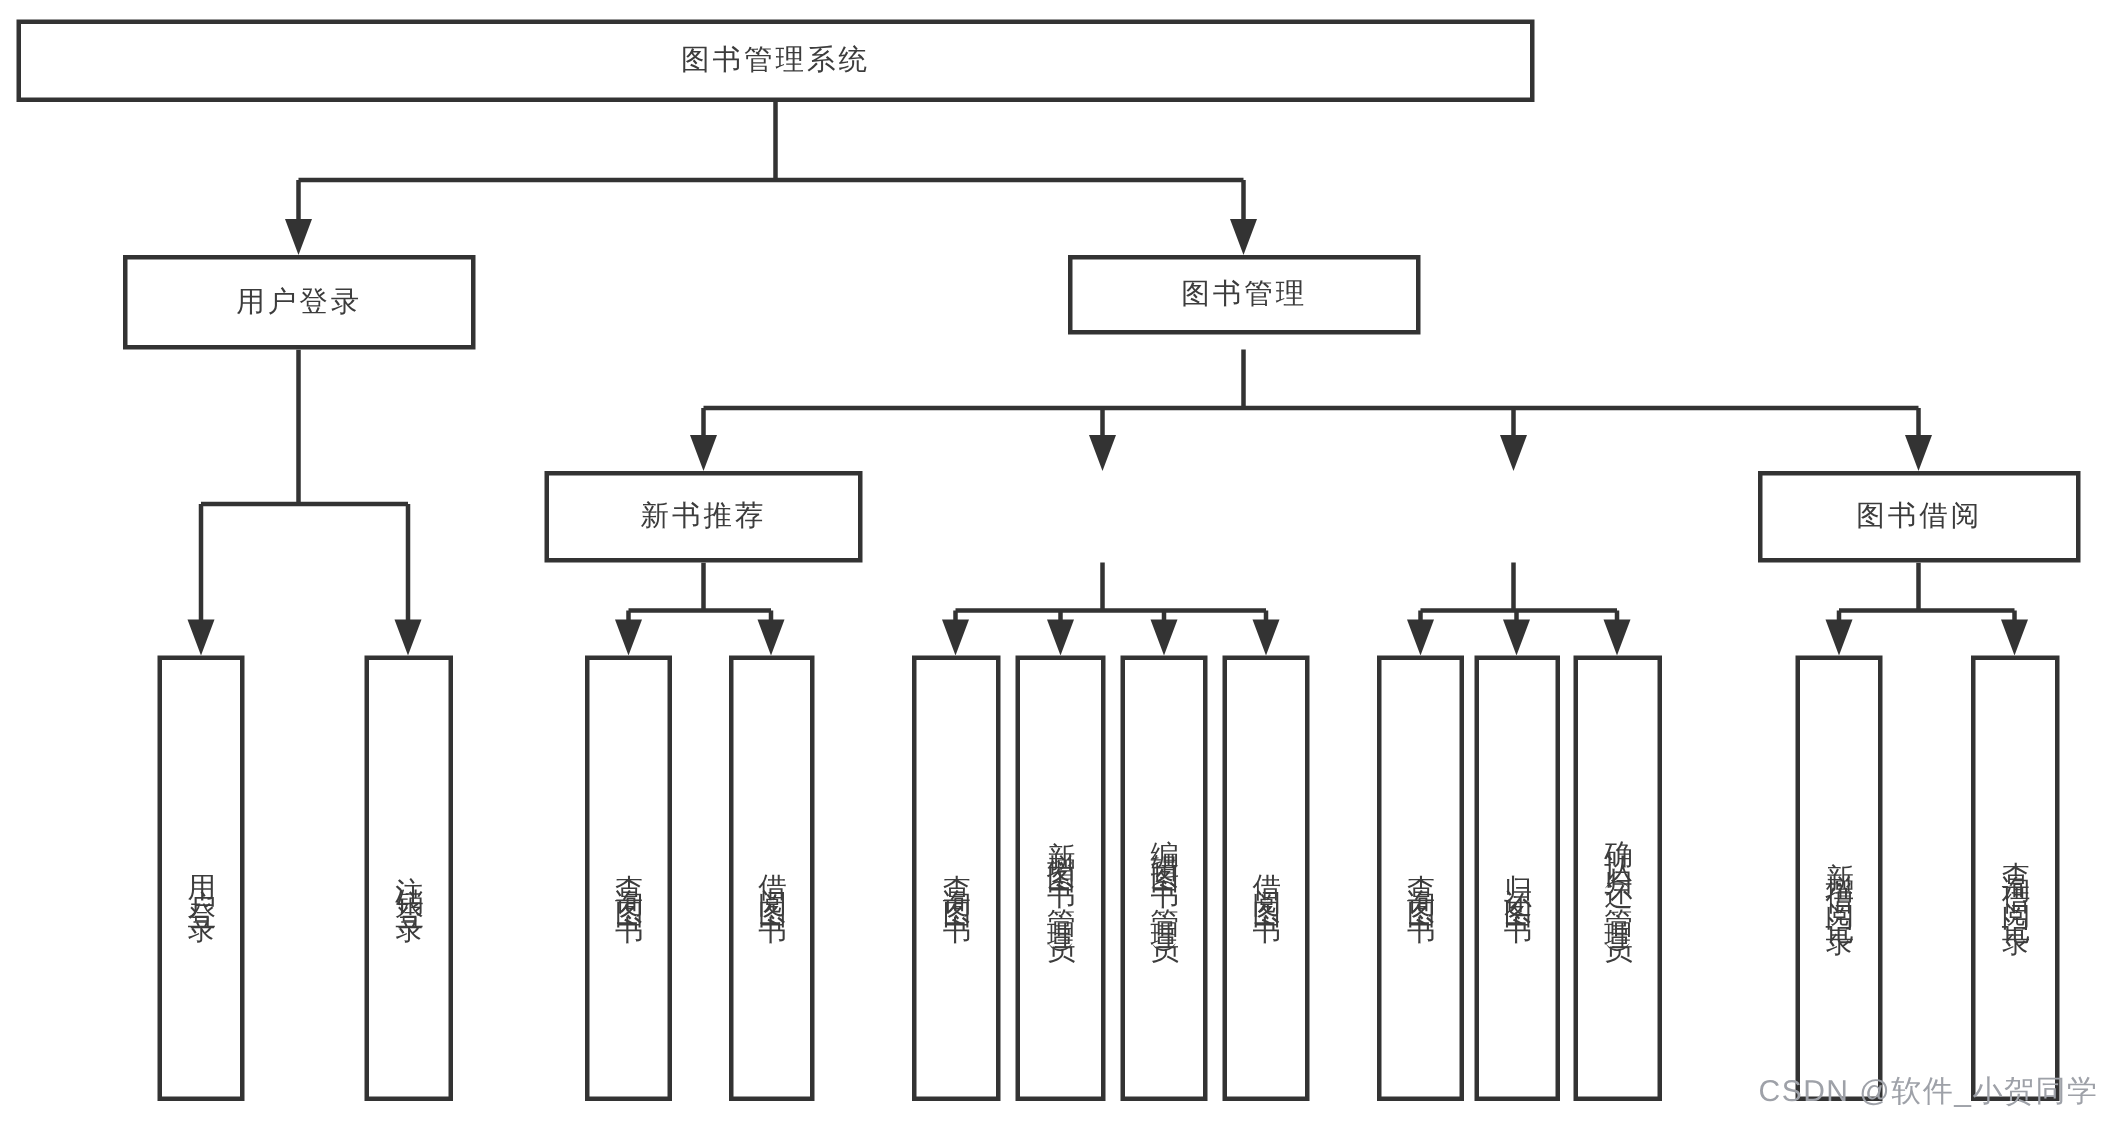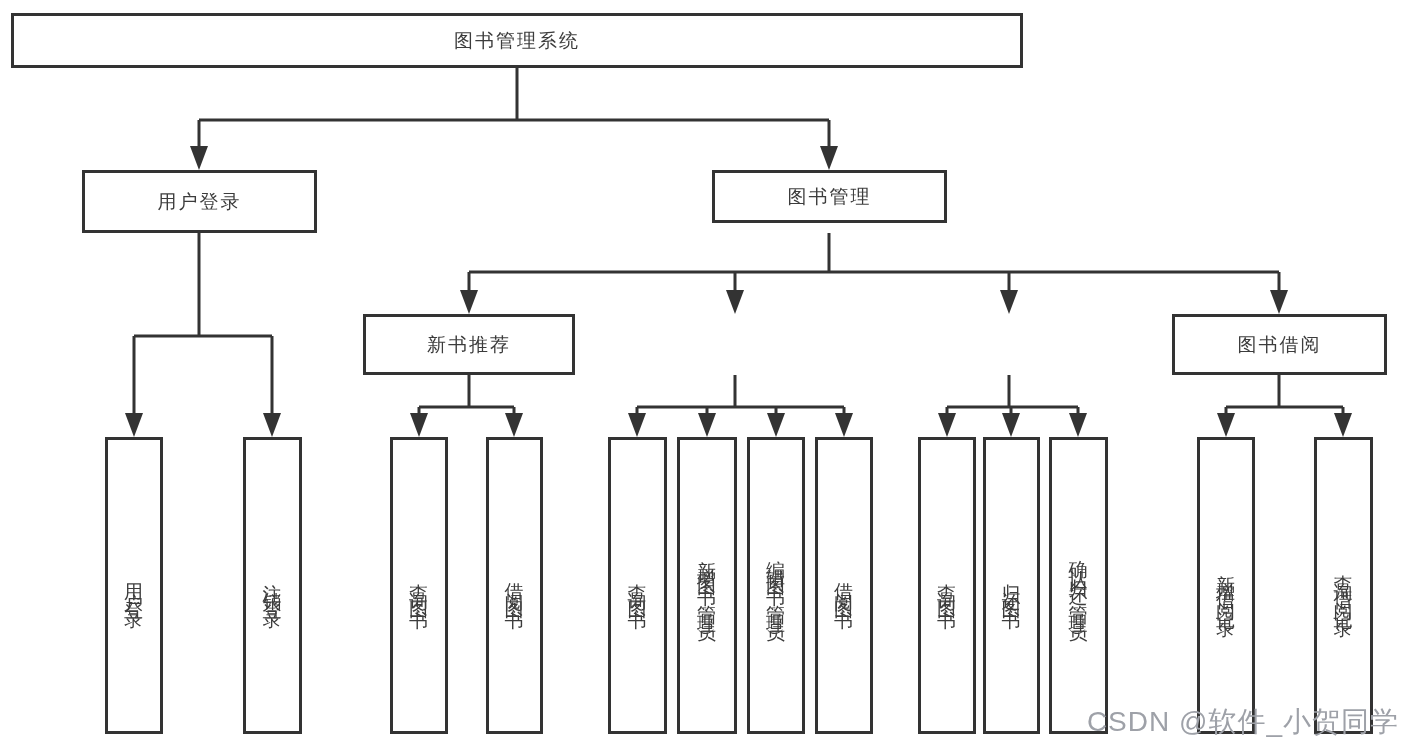--- a/index.html
+++ b/index.html
@@ -17,21 +17,21 @@
     color:var(--text,#3c3c3c);z-index:2;
   }
   .node span{line-height:1;white-space:nowrap;}
   .node.h span{font-size:19px;letter-spacing:2px;}
   .node.leaf span{
     writing-mode:vertical-rl;text-orientation:mixed;
     font-size:19px;letter-spacing:9px;
   }
   .watermark{
     position:absolute;right:6px;bottom:6px;z-index:3;
-    font-size:28px;color:var(--wm,#9ea1a8);letter-spacing:1px;
+    font-size:20px;color:var(--wm,#9ea1a8);letter-spacing:1px;
   }
 </style>
 </head>
 <body>
 
 <div class="stage">
 
   <svg class="edges" width="1405" height="747" viewBox="0 0 1405 747">
 
     <path d="M517 68 V120 M199 120 H829 M199 120 V150 M829 120 V150"></path>

